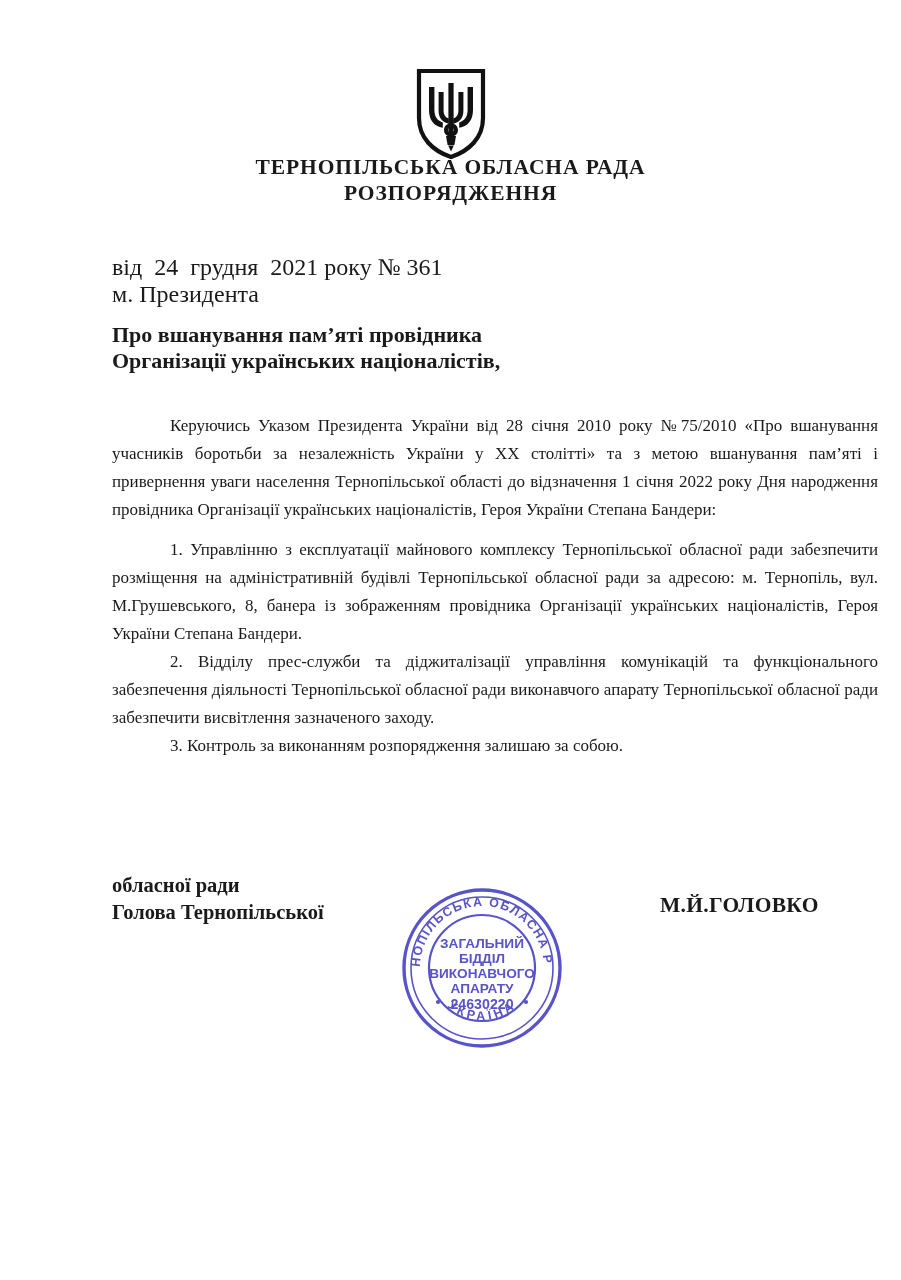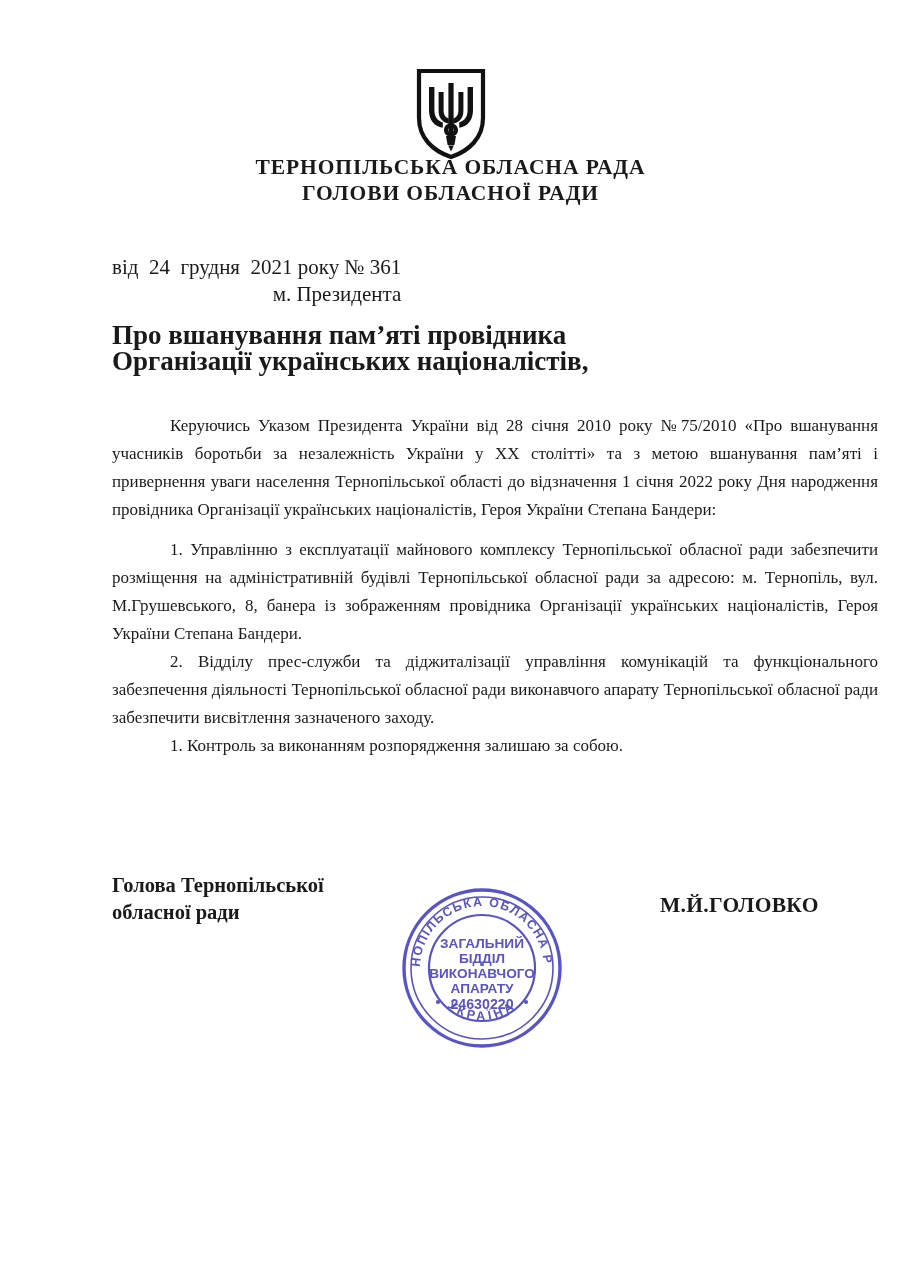--- a/index.html
+++ b/index.html
@@ -46,35 +46,34 @@
     letter-spacing: 0.9px;
     line-height: 25.5px;
     white-space: nowrap;
   }
 
   
   .meta-block {
     position: absolute;
     left: 112px;
     top: 254px;
-    font-size: 21px;
+    font-size: 24px;
     line-height: 27px;
-    text-align: right;
   }
   .meta-line {
     white-space: pre;
   }
 
   
   .subject-block {
     position: absolute;
     left: 112px;
     top: 322px;
     font-weight: bold;
-    font-size: 27px;
+    font-size: 22px;
     line-height: 26px;
   }
   .subject-line { white-space: nowrap; }
 
   
   .body-block {
     position: absolute;
     left: 112px;
     top: 412px;
     width: 766px;
@@ -138,43 +137,43 @@
         <path d="M38 55.5 c4.2 0 7 2.8 7 6.6 c0 3.8 -2.8 6.6 -7 6.6 c-4.2 0 -7 -2.8 -7 -6.6 c0 -3.8 2.8 -6.6 7 -6.6 Z
                  M38 59.5 c-1.8 0 -3 1.2 -3 2.6 c0 1.4 1.2 2.6 3 2.6 c1.8 0 3 -1.2 3 -2.6 c0 -1.4 -1.2 -2.6 -3 -2.6 Z"></path>
         <path d="M33 68 h10 l-1.6 9 h-6.8 Z"></path>
         <path d="M35.2 77.5 h5.6 l-2.8 6 Z"></path>
       </g>
     </svg>
   </div>
 
   <div class="title-block">
     <div class="title-line">ТЕРНОПІЛЬСЬКА ОБЛАСНА РАДА</div>
-    <div class="title-line">ГОЛОВИ ОБЛАСНОЇ РАДИ</div>
+    <div class="title-line">РОЗПОРЯДЖЕННЯ</div>
   </div>
 
   <div class="meta-block">
     <div class="meta-line">від  24  грудня  2021 року № 361</div>
     <div class="meta-line">м. Президента</div>
   </div>
 
   <div class="subject-block">
     <div class="subject-line">Про вшанування пам’яті  провідника</div>
     <div class="subject-line">Організації українських націоналістів,</div>
   </div>
 
   <div class="body-block">
     <p class="para">Керуючись Указом Президента України від 28 січня 2010 року №75/2010 «Про вшанування учасників боротьби за незалежність України у ХХ столітті» та з метою вшанування пам’яті і привернення уваги населення Тернопільської області до відзначення 1 січня 2022 року Дня народження провідника Організації українських націоналістів, Героя України Степана Бандери:</p>
     <p class="para gap-lg">1. Управлінню з експлуатації майнового комплексу Тернопільської обласної ради забезпечити розміщення на адміністративній будівлі Тернопільської обласної ради за адресою: м. Тернопіль, вул. М.Грушевського, 8, банера із зображенням провідника Організації українських націоналістів, Героя України Степана Бандери.</p>
     <p class="para gap-sm">2. Відділу прес-служби та діджиталізації управління комунікацій та функціонального забезпечення діяльності Тернопільської обласної ради виконавчого апарату Тернопільської обласної ради забезпечити висвітлення зазначеного заходу.</p>
-    <p class="para gap-sm">1. Контроль за виконанням розпорядження залишаю за собою.</p>
+    <p class="para gap-sm">3. Контроль за виконанням розпорядження залишаю за собою.</p>
   </div>
 
   <div class="sig-left">
+    <div>обласної ради</div>
     <div>Голова Тернопільської</div>
-    <div>обласної ради</div>
   </div>
 
   <div class="sig-name">М.Й.ГОЛОВКО</div>
 
   <div class="stamp">
     <svg viewBox="0 0 168 168">
       <defs>
         <path id="arcTop" d="M 22 84 A 62 62 0 0 1 146 84"></path>
         <path id="arcBottom" d="M 32 84 A 52 52 0 0 0 136 84"></path>
       </defs>

